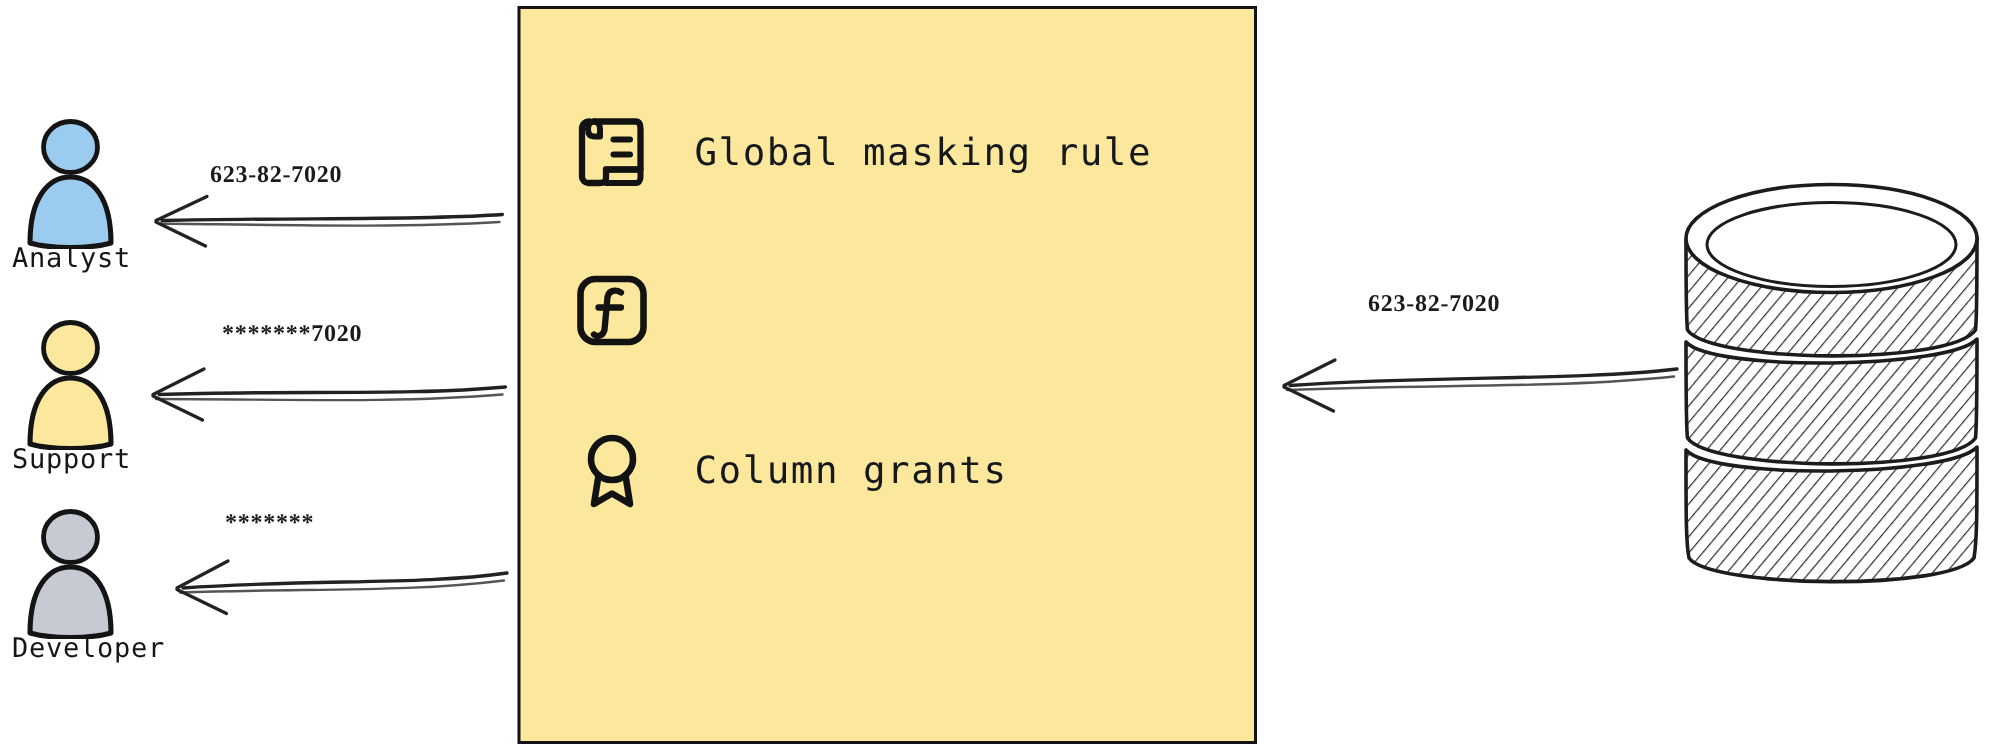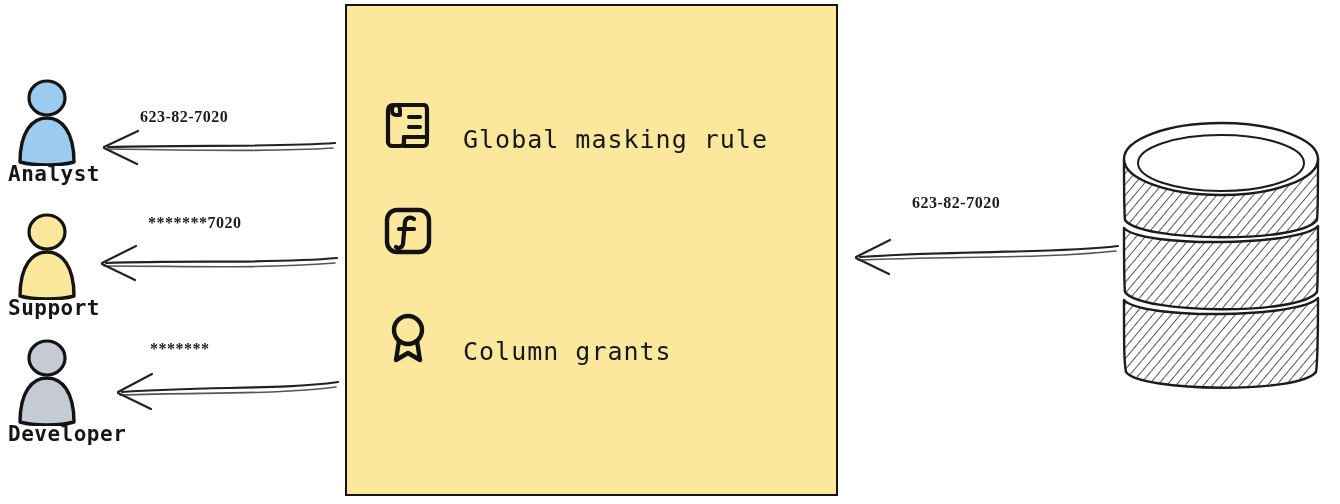--- a/index.html
+++ b/index.html
@@ -30,22 +30,22 @@
     text-align: left;
   }
   .actor .glyph {
     position: relative;
     width: 74px;
     height: 88px;
     margin-left: 8px;
   }
   .actor .label {
     font-family: "DejaVu Sans Mono", "Liberation Mono", monospace;
-    font-size: 21px;
-    font-weight: 700;
+    font-size: 18px;
+    font-weight: 400;
     letter-spacing: 0.5px;
     color: #161616;
     margin-top: -4px;
     margin-left: 6px;
     white-space: nowrap;
   }
   .actor-analyst   { left: 2px;  top: 78px;  }
   .actor-support   { left: 2px;  top: 212px; }
   .actor-developer { left: 2px;  top: 338px; }
 
@@ -80,21 +80,21 @@
     position: absolute;
     left: 0;
     top: 0;
     width: 100%;
     height: 100%;
     padding: 42px 0 0 32px;
     box-sizing: border-box;
   }
   .panel-row {
     display: flex;
-    align-items: flex-end;
+    align-items: center;
     height: 106px;
   }
   .panel-row .row-icon {
     width: 58px;
     height: 58px;
     flex: 0 0 58px;
     display: flex;
     align-items: center;
     justify-content: center;
   }

